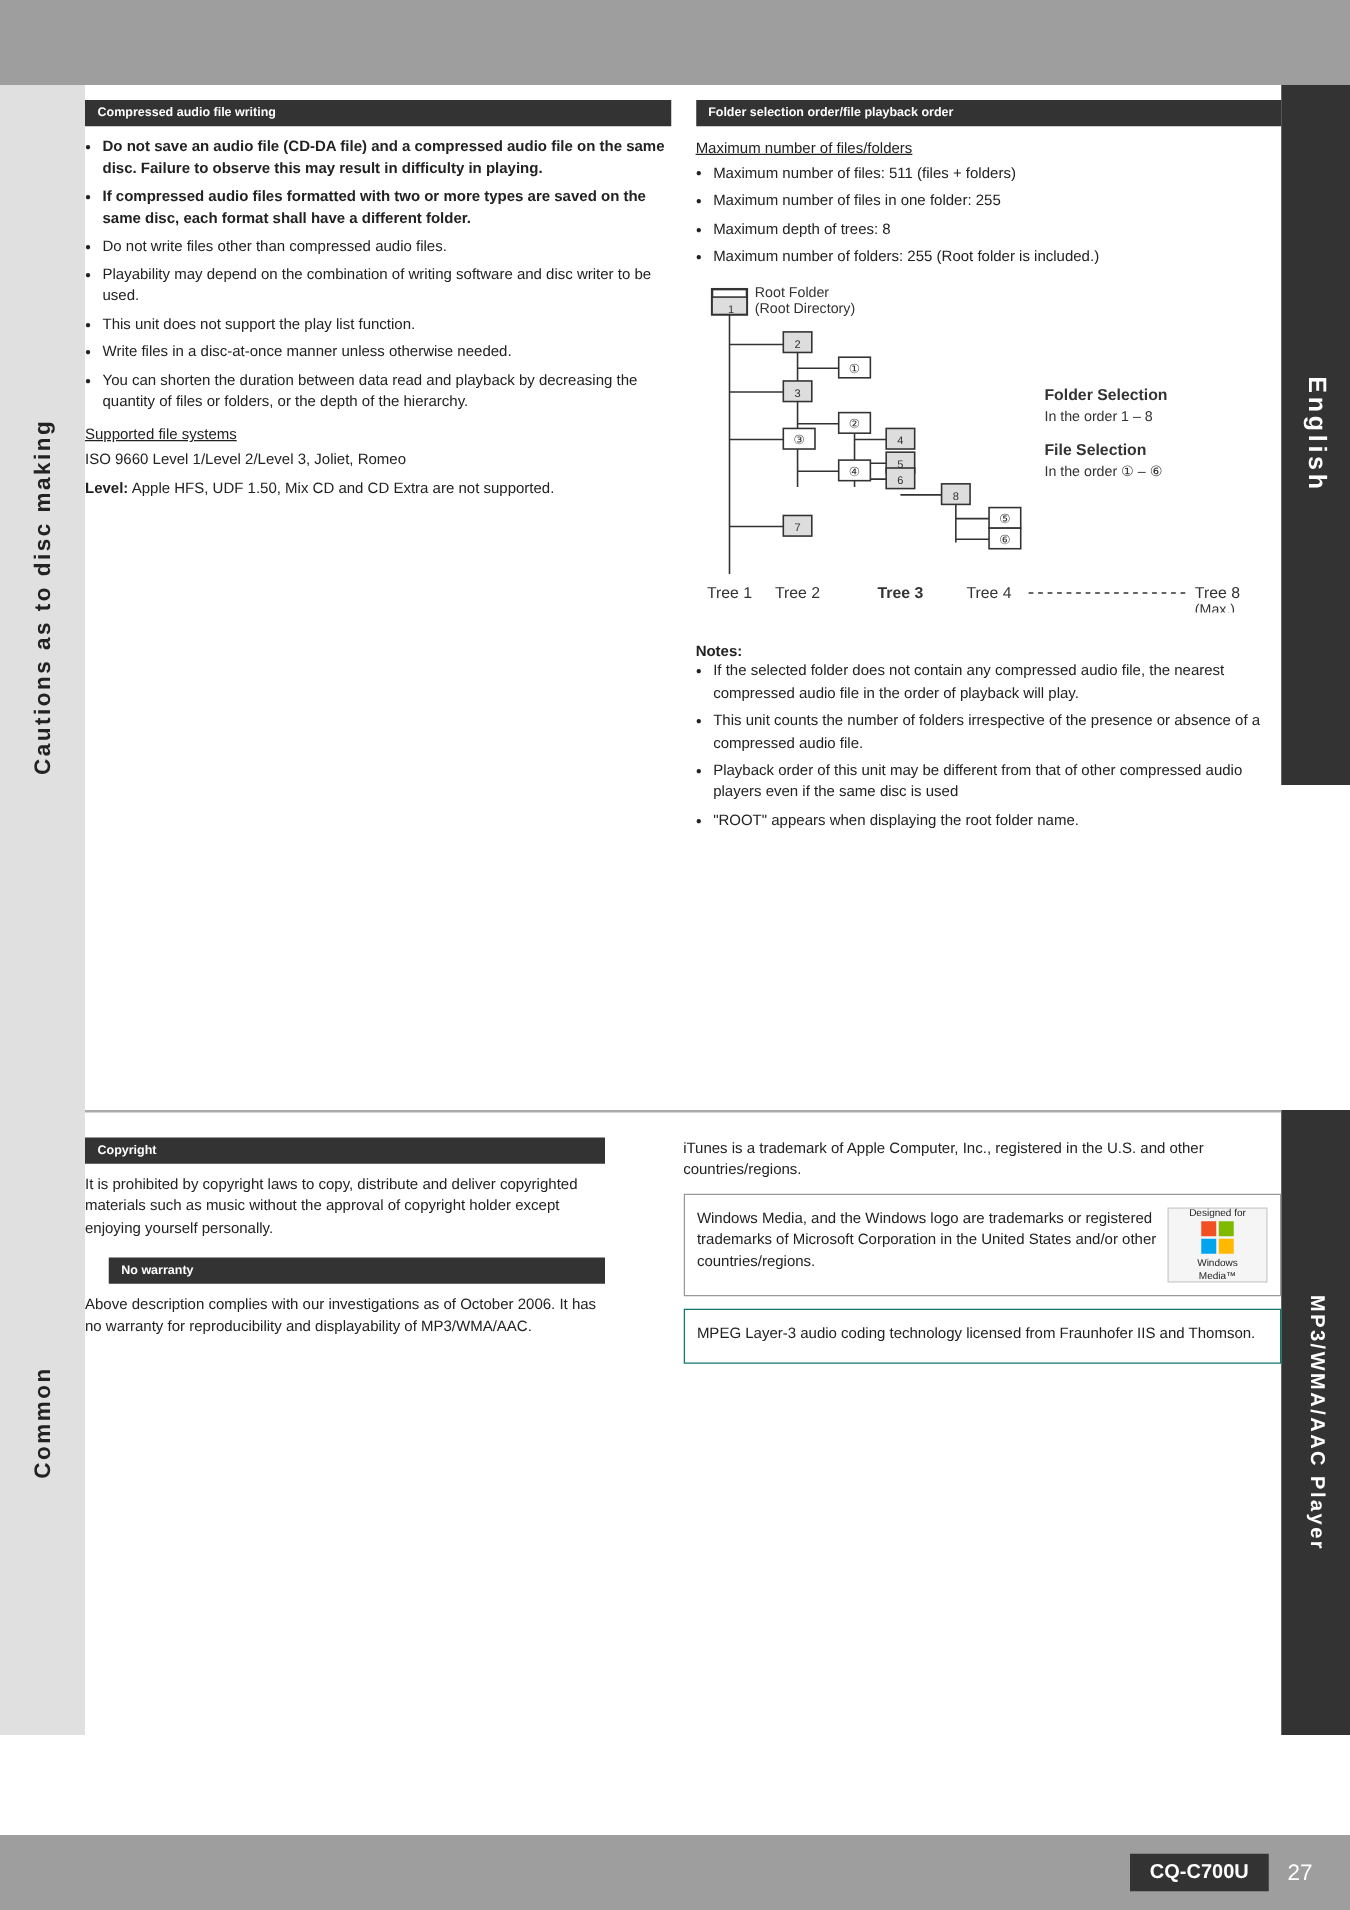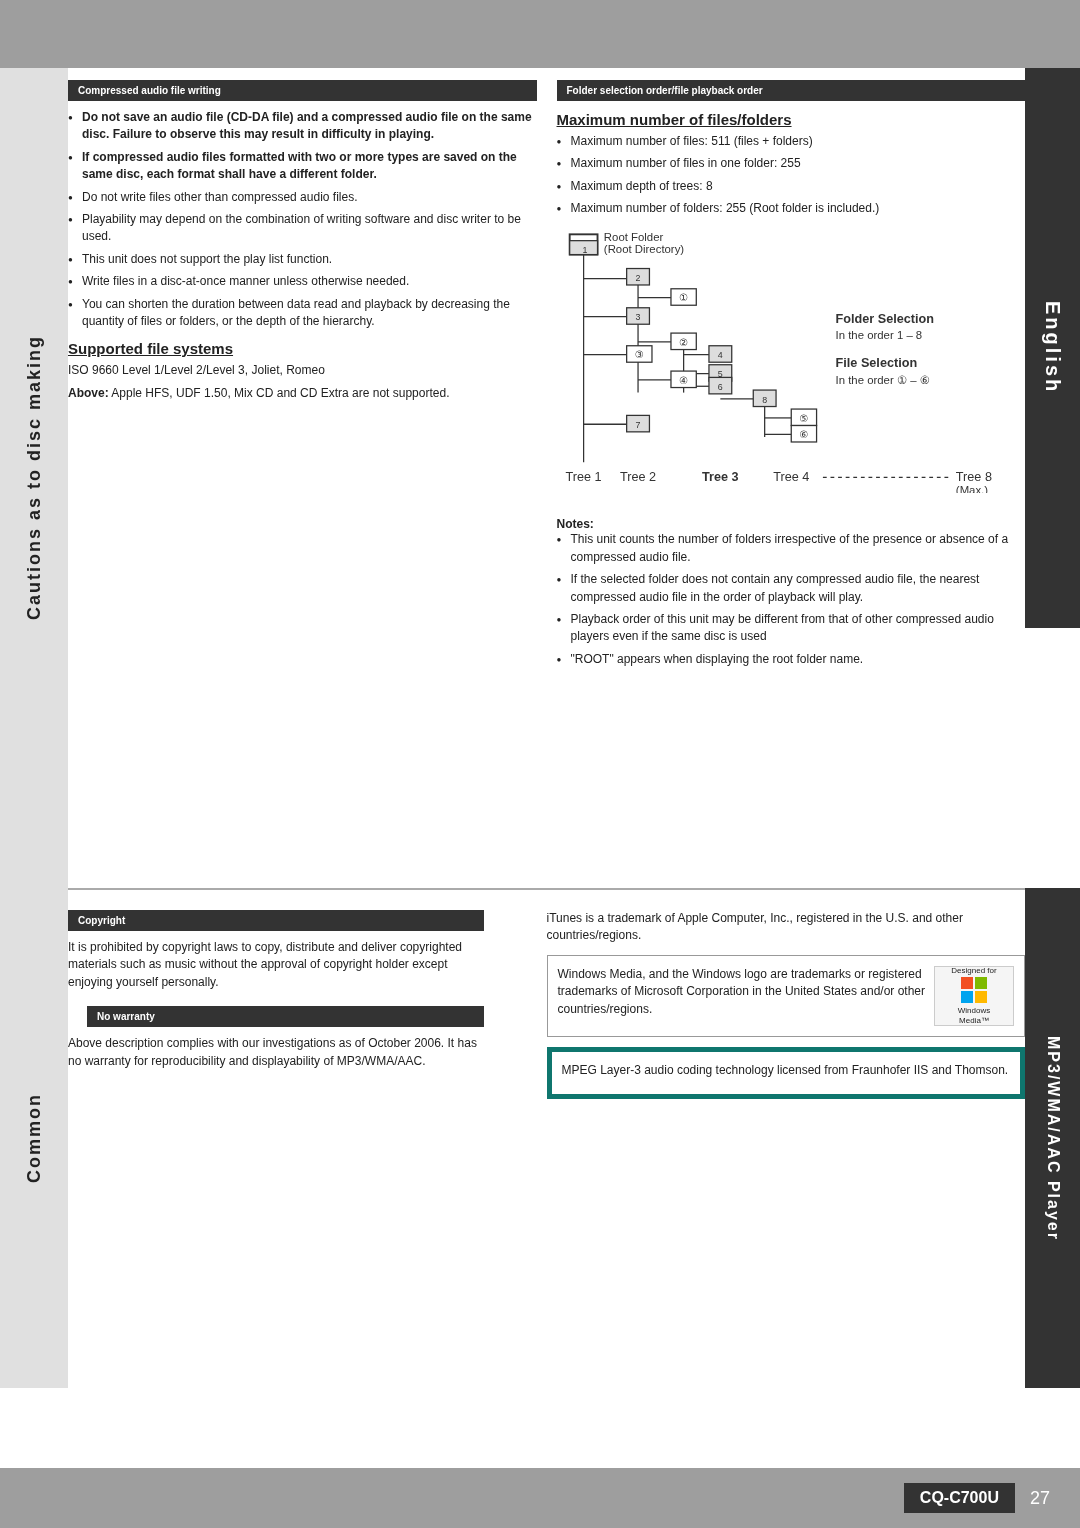--- a/index.html
+++ b/index.html
@@ -174,22 +174,22 @@
       left: 0;
       font-size: 8px;
       top: 3px;
     }
     ul.bullet-list li strong {
       font-weight: bold;
     }
 
     
     .sub-title {
-      font-size: 15px;
-      font-weight: bold;
+      font-size: 12px;
+      font-weight: normal;
       margin: 10px 0 5px 0;
       text-decoration: underline;
     }
 
     .note-text {
       font-size: 12px;
       line-height: 1.45;
       margin-bottom: 5px;
     }
 
@@ -241,21 +241,21 @@
       gap: 2px;
       margin-bottom: 3px;
     }
     .flag-q { width: 12px; height: 12px; }
     .q1 { background: #f25022; }
     .q2 { background: #7fba00; }
     .q3 { background: #00a4ef; }
     .q4 { background: #ffb900; }
 
     .mpeg-box {
-      border: 5px solid #0f766e;
+      border: 1px solid #0f766e;
       padding: 10px;
       margin: 5px 0;
       font-size: 12px;
       line-height: 1.45;
     }
 
     
     .cq-badge {
       background: #333;
       color: #fff;
@@ -318,21 +318,21 @@
         <li>Playability may depend on the combination of writing software and disc writer to be used.</li>
         <li>This unit does not support the play list function.</li>
         <li>Write files in a disc-at-once manner unless otherwise needed.</li>
         <li>You can shorten the duration between data read and playback by decreasing the quantity of files or folders, or the depth of the hierarchy.</li>
       </ul>
 
       <div class="sub-title">Supported file systems</div>
       <p class="note-text">ISO 9660 Level 1/Level 2/Level 3, Joliet, Romeo</p>
 
       <p class="note-text">
-        <strong>Above:</strong>
+        <strong>Level:</strong>
         <span>Apple HFS, UDF 1.50, Mix CD and CD Extra are not supported.</span>
       </p>
     </div>
 
     <div class="col-right">
       <div class="section-header">Folder selection order/file playback order</div>
       <div class="sub-title">Maximum number of files/folders</div>
       <ul class="bullet-list">
         <li>Maximum number of files: 511 (files + folders)</li>
         <li>Maximum number of files in one folder: 255</li>
@@ -422,22 +422,22 @@
           <text x="220" y="88" font-size="9" fill="#333">In the order 1 – 8</text>
 
           <text x="220" y="110" font-size="10" fill="#333" font-weight="bold">File Selection</text>
           <text x="220" y="123" font-size="9" fill="#333">In the order ① – ⑥</text>
         </svg>
       </div>
 
       <div style="margin-top:20px;">
         <strong style="font-size:12px;">Notes:</strong>
         <ul class="bullet-list">
+          <li>If the selected folder does not contain any compressed audio file, the nearest compressed audio file in the order of playback will play.</li>
           <li>This unit counts the number of folders irrespective of the presence or absence of a compressed audio file.</li>
-          <li>If the selected folder does not contain any compressed audio file, the nearest compressed audio file in the order of playback will play.</li>
           <li>Playback order of this unit may be different from that of other compressed audio players even if the same disc is used</li>
           <li>"ROOT" appears when displaying the root folder name.</li>
         </ul>
       </div>
     </div>
   </div>
 
   <div style="position:absolute; top:830px; left:0; right:0;">
     <div class="clearfix">
 

